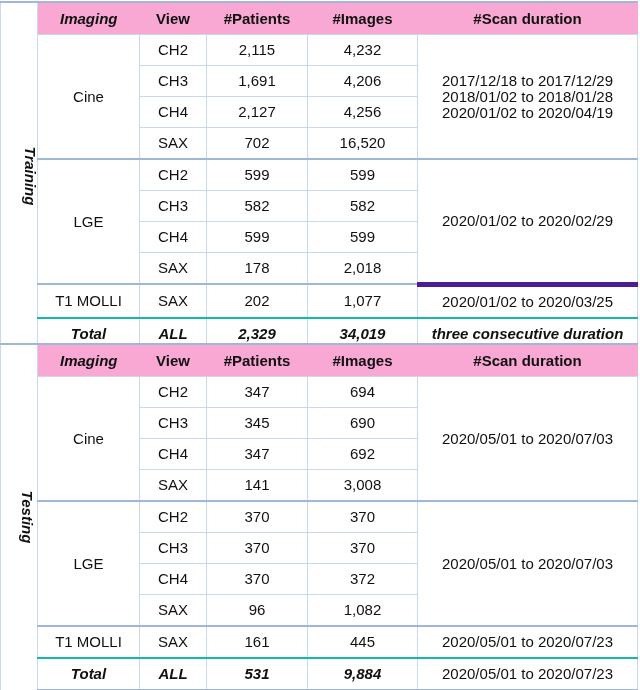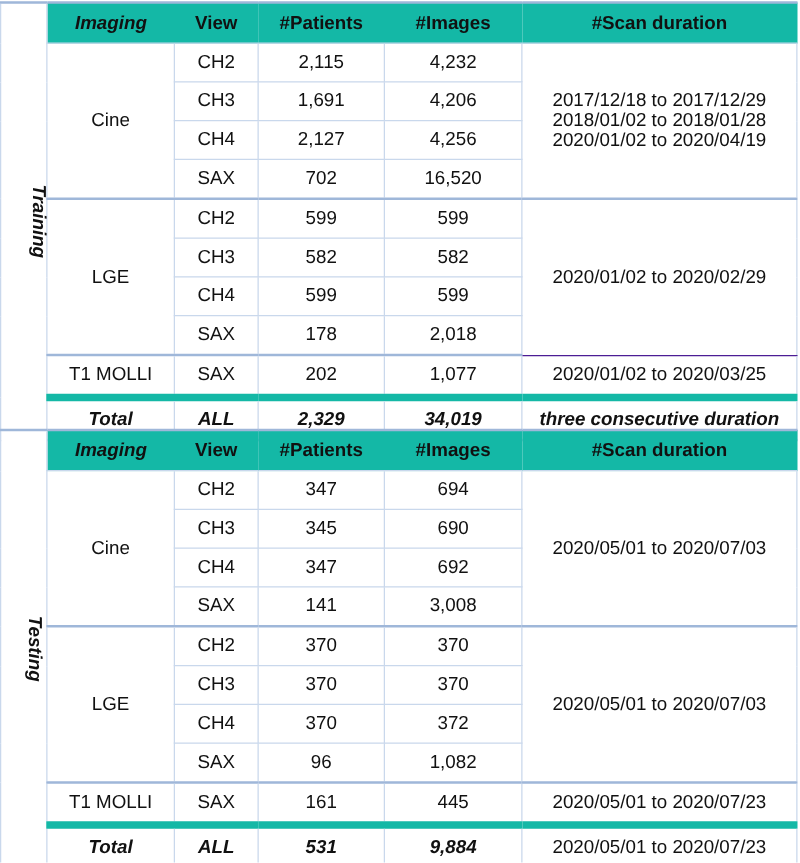--- a/index.html
+++ b/index.html
@@ -1,26 +1,26 @@
 <!DOCTYPE html>
 <html><head>
 <meta charset="utf-8">
 <style>
   html, body { margin: 0; padding: 0; background: #ffffff; }
   body { width: 640px; height: 690px; overflow: hidden; font-family: "Liberation Sans", sans-serif; color: #111; }
   .wrap { position: relative; width: 640px; height: 690px; }
   table.data { border-collapse: collapse; position: absolute; left: 0; width: 637px; table-layout: fixed; }
   table.data td, table.data th { border: 1px solid #c9d8ec; text-align: center; vertical-align: middle; font-size: 15px; padding: 0; line-height: 16px; }
-  table.data th { background: #14b8a6; font-weight: bold; height: 31px; border-left: none; border-right: none; border-top: 2px solid #9fb7d9; border-bottom: 1px solid #c9d8ec; }
+  table.data th { background: #f9a8d4; font-weight: bold; height: 31px; border-left: none; border-right: none; border-top: 2px solid #9fb7d9; border-bottom: 1px solid #c9d8ec; }
   table.data th.italic { font-style: italic; }
   td.side { background: #e3e3e3; border-left: none; border-top: none; border-bottom: 2px solid #9fb7d9; border-right: 1px solid #c9d8ec; }
   td.side .vlabel { display: inline-block; transform: rotate(90deg); font-weight: bold; font-style: italic; font-size: 15px; white-space: nowrap; }
   table.data td { height: 30px; background: #fff; }
   tr.grp-end td { border-bottom: 2px solid #9fb7d9; }
-  tr.total td { font-weight: bold; font-style: italic; border-top: 6px solid #14b8a6; border-bottom: 2px solid #9fb7d9; }
+  tr.total td { font-weight: bold; font-style: italic; border-top: 2px solid #14b8a6; border-bottom: 2px solid #9fb7d9; }
   tr.total td.plain { font-weight: normal; font-style: normal; }
   td.dur { line-height: 17px; }
   td.last { border-right: none; }
 </style>
 </head>
 <body>
 
 <div class="wrap">
 
   <table class="data" style="top:1px;">
@@ -65,21 +65,21 @@
     <tr class="grp-end">
       <td>SAX</td>
       <td>702</td>
       <td>16,520</td>
     </tr>
     <tr>
       <td rowspan="4" style="border-bottom:2px solid #9fb7d9;">LGE</td>
       <td>CH2</td>
       <td>599</td>
       <td>599</td>
-      <td rowspan="4" class="last" style="border-bottom:1px solid #4c1d95;">2020/01/02 to 2020/02/29</td>
+      <td rowspan="4" class="last" style="border-bottom:5px solid #4c1d95;">2020/01/02 to 2020/02/29</td>
     </tr>
     <tr>
       <td>CH3</td>
       <td>582</td>
       <td>582</td>
     </tr>
     <tr>
       <td>CH4</td>
       <td>599</td>
       <td>599</td>

